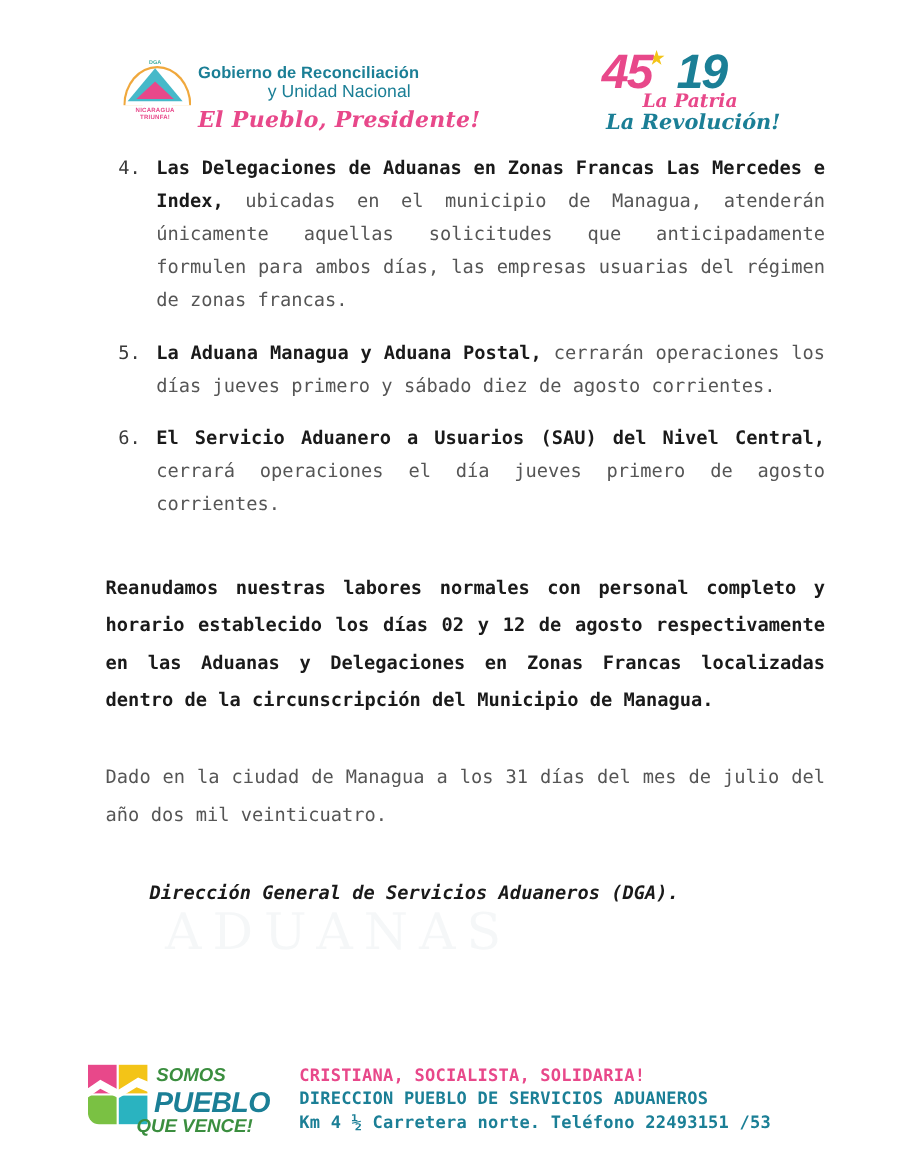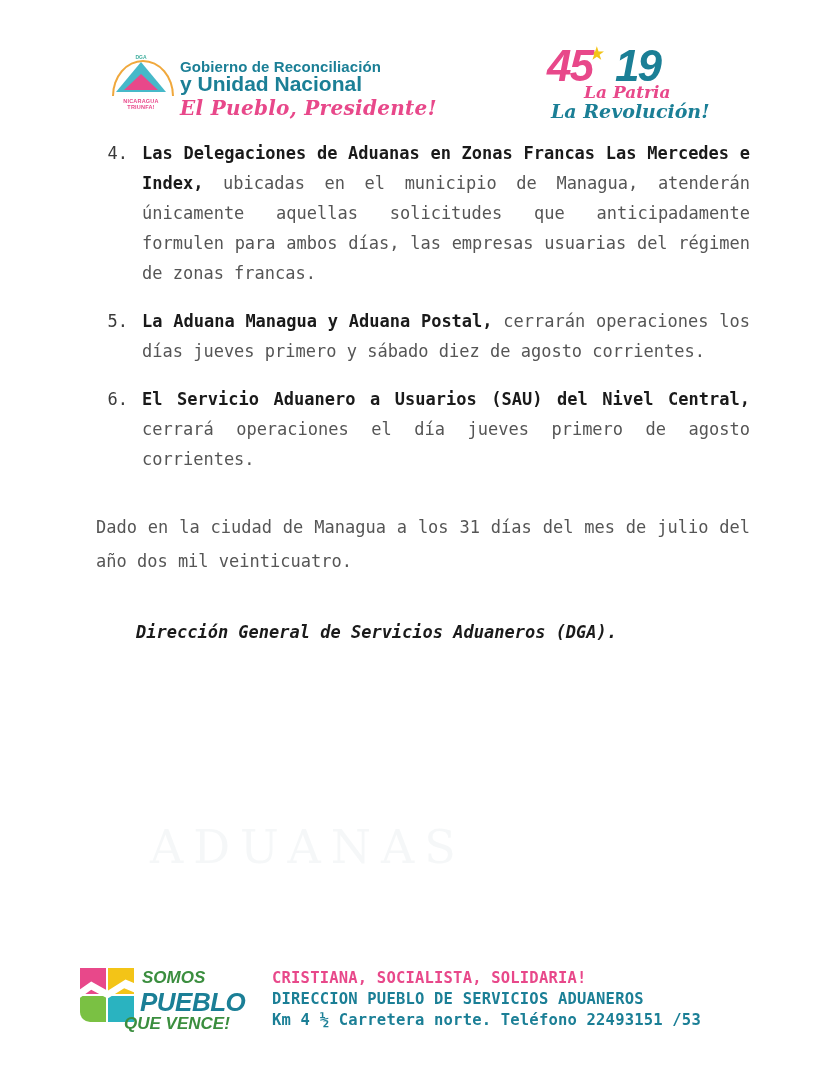--- a/index.html
+++ b/index.html
@@ -93,24 +93,25 @@
   .gov-text .line1 {
     font-family: "Liberation Sans", sans-serif;
     font-weight: bold;
     font-size: 15px;
     color: #1b7f96;
     line-height: 17px;
     letter-spacing: .1px;
   }
   .gov-text .line2 {
     font-family: "Liberation Sans", sans-serif;
-    font-weight: bold;
-    font-size: 21px;
+    font-weight: normal;
+    font-size: 16px;
     color: #1b7f96;
     line-height: 17px;
+    text-align: center;
   }
   .gov-text .line3 {
     font-family: "DejaVu Serif", serif;
     font-style: italic;
     font-weight: bold;
     font-size: 20px;
     color: #e8488a;
     margin-top: 4px;
     letter-spacing: .3px;
   }
@@ -349,20 +350,21 @@
   <div class="list-item">
     <div class="li-num">5.</div>
     <div class="li-body"><b>La Aduana Managua y Aduana Postal,</b><span> cerrarán operaciones los días jueves primero y sábado diez de agosto corrientes.</span></div>
   </div>
 
   <div class="list-item">
     <div class="li-num">6.</div>
     <div class="li-body"><b>El Servicio Aduanero a Usuarios (SAU) del Nivel Central,</b><span> cerrará operaciones el día jueves primero de agosto corrientes.</span></div>
   </div>
 
+  <div class="para para-bold">Reanudamos nuestras labores normales con personal completo y horario establecido los días 02 y 12 de agosto respectivamente en las Aduanas y Delegaciones en Zonas Francas localizadas dentro de la circunscripción del Municipio de Managua.</div>
 
   <div class="para para-normal">Dado en la ciudad de Managua a los 31 días del mes de julio del año dos mil veinticuatro.</div>
 
   <div class="signature">Dirección General de Servicios Aduaneros (DGA).</div>
 </div>
 
 <div class="watermark">ADUANAS</div>
 
 <div class="footer">
   <div class="pueblo">

